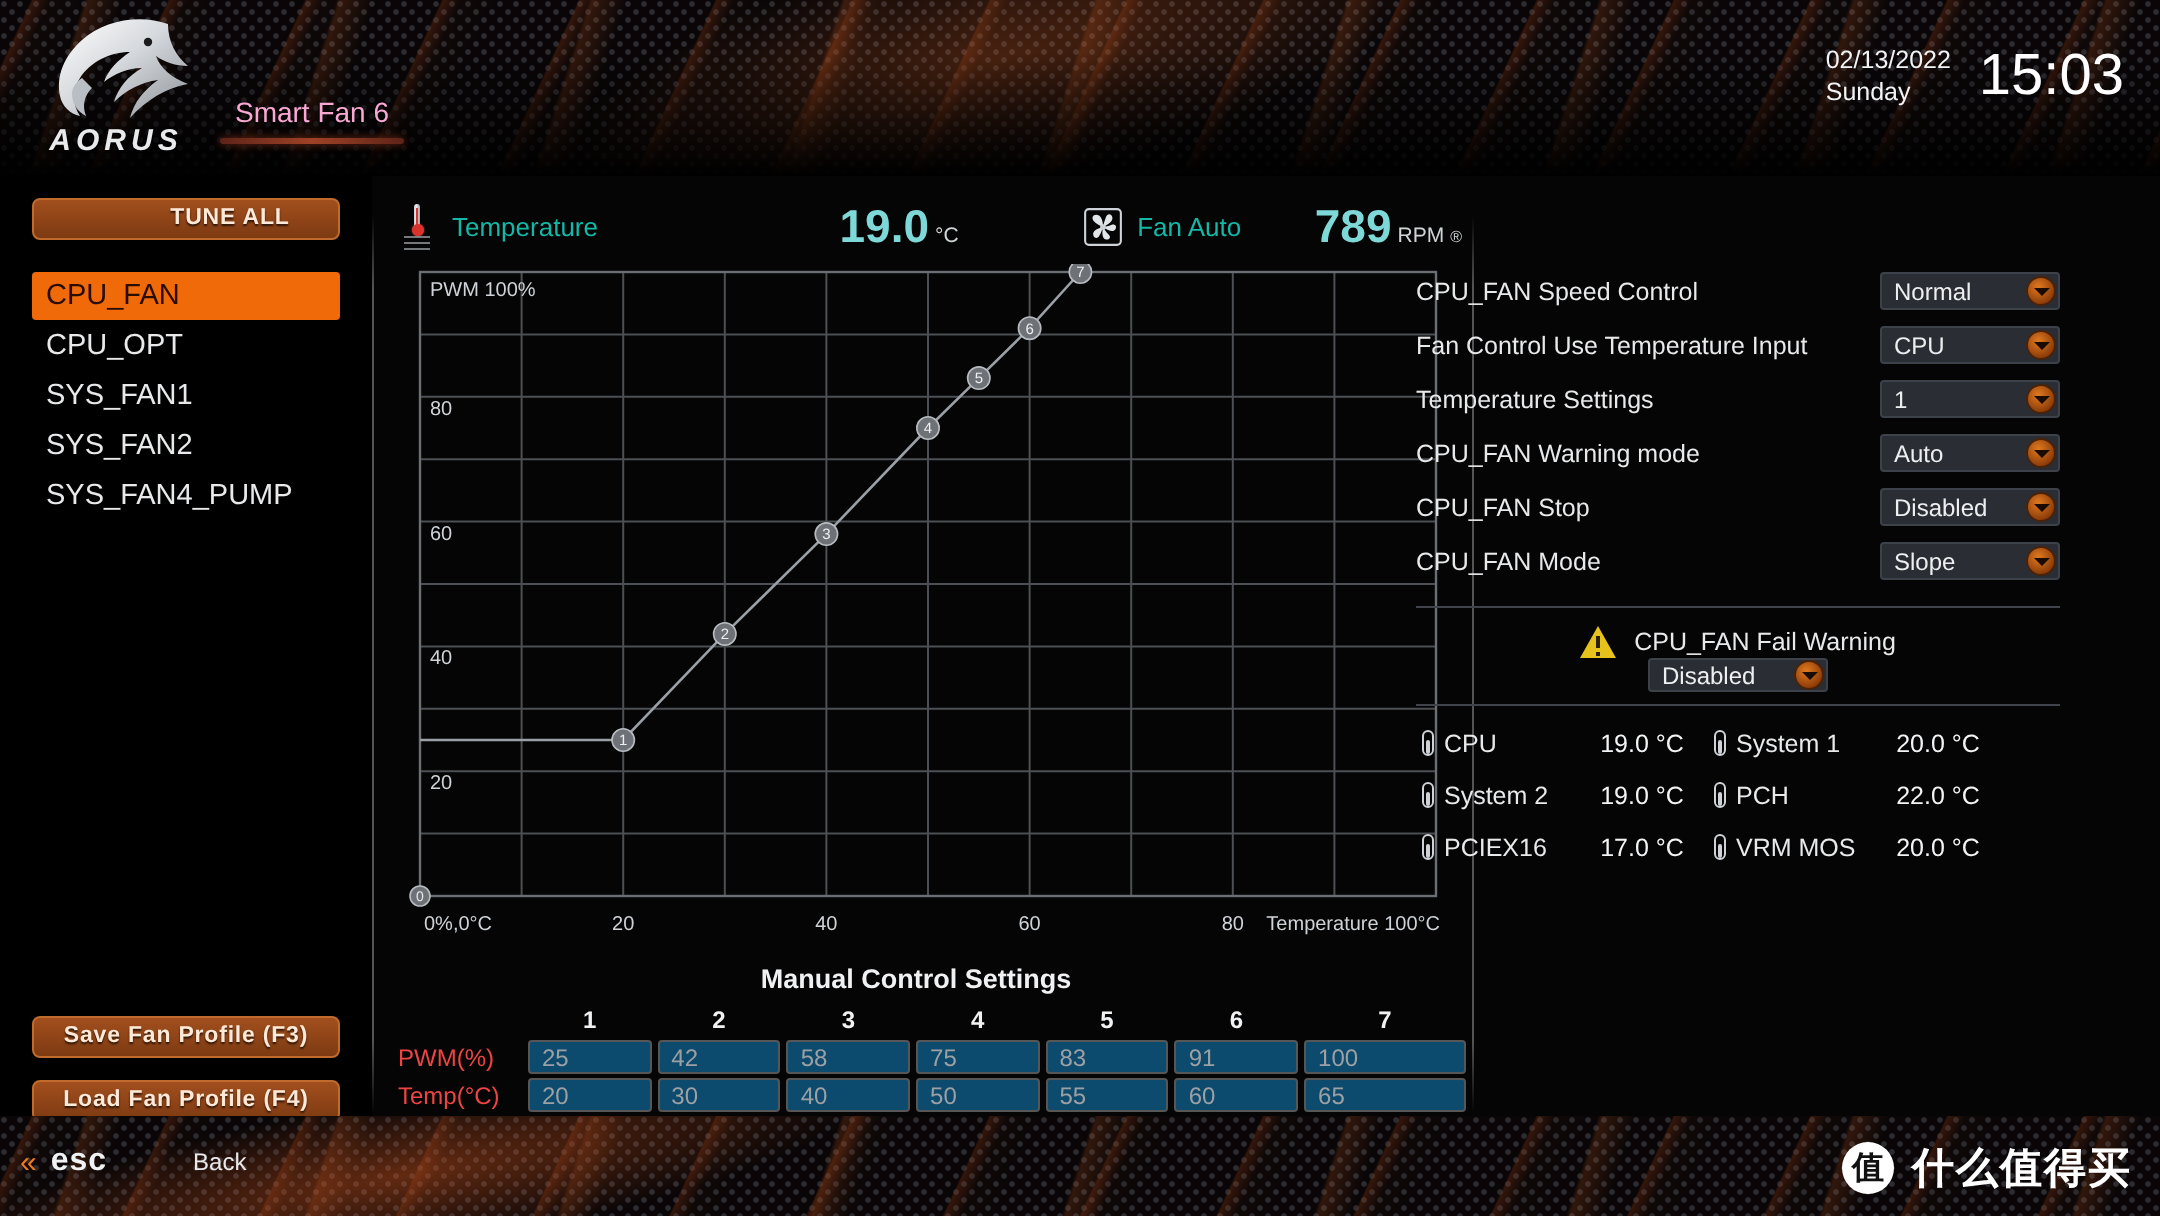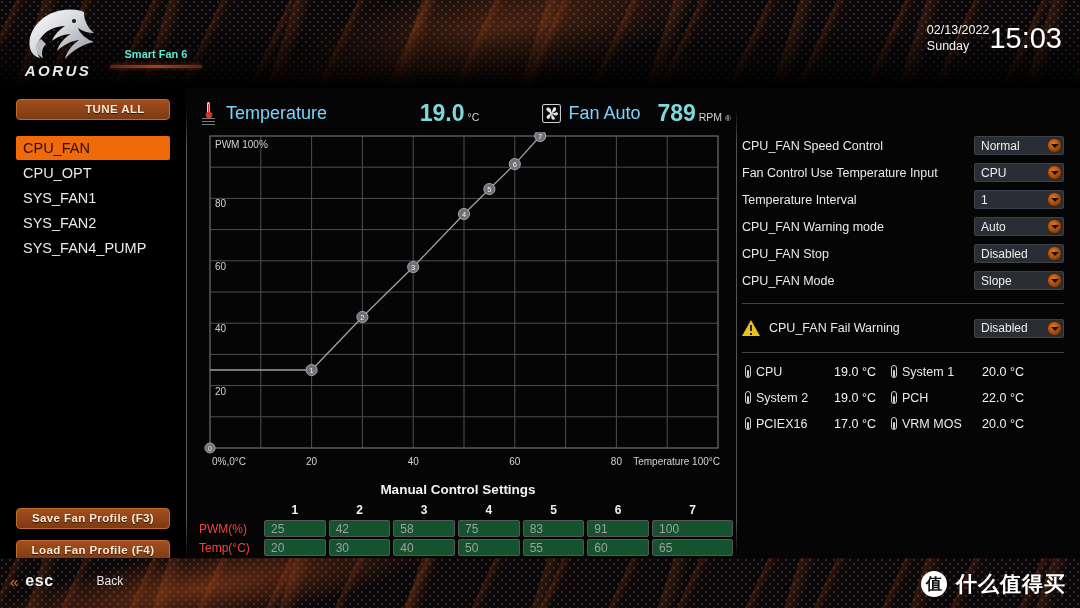--- a/index.html
+++ b/index.html
@@ -78,34 +78,33 @@
     font-family: "Liberation Sans", sans-serif;
     text-shadow: 0 1px 2px #000;
   }
 
   
   #tab-smartfan {
     position: absolute; left: 110px; top: 48px;
     width: 92px; text-align: center;
   }
   #tab-smartfan .lbl {
-    color: #5eead4; font-size: 11px; white-space: nowrap;
+    color: #f9a8d4; font-size: 14px; white-space: nowrap;
     text-shadow: 0 1px 2px #000;
-    font-weight: bold;
   }
   #tab-smartfan .bar {
     margin-top: 5px; height: 3px; border-radius: 2px;
     background: linear-gradient(to right, #5d2318, #9e4226 50%, #5d2318);
     box-shadow: 0 0 4px rgba(180,70,40,0.6);
   }
 
   
   #clock {
     position: absolute; right: 18px; top: 22px;
-    display: flex; align-items: center; 
+    display: flex; align-items: center; gap: 14px;
   }
   #clock .dt { text-align: left; line-height: 1.25; }
   #clock .date { color: #f2f3f5; font-size: 12.5px; }
   #clock .day  { color: #f2f3f5; font-size: 12.5px; }
   #clock .time { color: #ffffff; font-size: 29px; letter-spacing: 0px; }
 
   
   #sidebar {
     position: absolute; left: 0; top: 88px;
     width: 186px; height: 470px;
@@ -151,21 +150,21 @@
   #div-right { left: 736px; top: 108px; height: 448px; }
 
   
   #readouts {
     position: absolute; left: 196px; top: 95px;
     width: 535px; height: 36px;
     display: flex; align-items: center;
   }
   .ro-group { display: flex; align-items: baseline; }
   .ro-icon { width: 26px; height: 26px; position: relative; align-self: center; }
-  .ro-name { color: #7dd3fc; font-size: 18px; margin-left: 4px; align-self: center; }
+  .ro-name { color: #14b8a6; font-size: 13px; margin-left: 4px; align-self: center; }
   .ro-val  { color: #7fd8d8; font-size: 23px; font-weight: bold; }
   .ro-unit { color: #cfd4d6; font-size: 10.5px; margin-left: 3px; }
   .ro-unit.sup { font-size: 8px; vertical-align: super; }
 
   
   .thermo { position: absolute; left: 9px; top: 2px; width: 7px; height: 16px; }
   .thermo .stem {
     position: absolute; left: 2px; top: 0; width: 3px; height: 11px;
     background: linear-gradient(to right, #c8ccd0, #e8ecef 40%, #9aa0a6);
     border-radius: 1.5px 1.5px 0 0;
@@ -206,31 +205,31 @@
   #mct td, #mct th { padding: 0; }
   #mct th.idx {
     color: #f0f1f3; font-size: 12px; font-weight: bold; text-align: center;
     height: 16px;
   }
   #mct th.rowlbl, #mct td.rowlbl {
     color: #ef4444; font-size: 12px; text-align: left;
     width: 62px; font-weight: normal; white-space: nowrap;
   }
   #mct td.cell {
-    background: #14532d;
+    background: #0c4a6e;
     border: 1px solid #565656;
     border-radius: 2px;
     color: #9da0a3; font-size: 12px;
     height: 17px; padding-left: 6px;
     text-align: left;
   }
 
   
   #rightpanel {
-    position: absolute; left: 742px; top: 132px;
+    position: absolute; left: 708px; top: 132px;
     width: 322px;
   }
   .setrow {
     display: flex; align-items: center; justify-content: space-between;
     height: 27px;
   }
   .setlabel { color: #e8e9eb; font-size: 12.5px; white-space: nowrap; }
   .setctl {
     display: flex; align-items: center; justify-content: space-between;
     width: 90px; height: 19px;
@@ -251,21 +250,21 @@
     content: ""; position: absolute; left: 3.2px; top: 5px;
     border-left: 4px solid transparent;
     border-right: 4px solid transparent;
     border-top: 4.5px solid #1a0c02;
   }
 
   .hdiv { height: 1px; background: #40434a; margin: 9px 0 0 0; }
 
   #warnrow {
     display: flex; align-items: center; justify-content: space-between;
-    height: 30px; margin-top: 9px;
+    height: 30px; margin-top: 9px; flex-direction: column;
   }
   #warnrow .left { display: flex; align-items: center; gap: 9px; }
   .warnico { width: 18px; height: 16px; position: relative; }
   .warnico .tri {
     position: absolute; left: 0; top: 0;
     width: 0; height: 0;
     border-left: 9px solid transparent;
     border-right: 9px solid transparent;
     border-bottom: 16px solid #e8c21c;
   }
@@ -553,21 +552,21 @@
           </div>
         </div>
         <div class="setrow">
           <div class="setlabel">Fan Control Use Temperature Input</div>
           <div class="setctl">
             <span class="setval">CPU</span>
             <span class="chev"></span>
           </div>
         </div>
         <div class="setrow">
-          <div class="setlabel">Temperature Interval</div>
+          <div class="setlabel">Temperature Settings</div>
           <div class="setctl">
             <span class="setval">1</span>
             <span class="chev"></span>
           </div>
         </div>
         <div class="setrow">
           <div class="setlabel">CPU_FAN Warning mode</div>
           <div class="setctl">
             <span class="setval">Auto</span>
             <span class="chev"></span>

